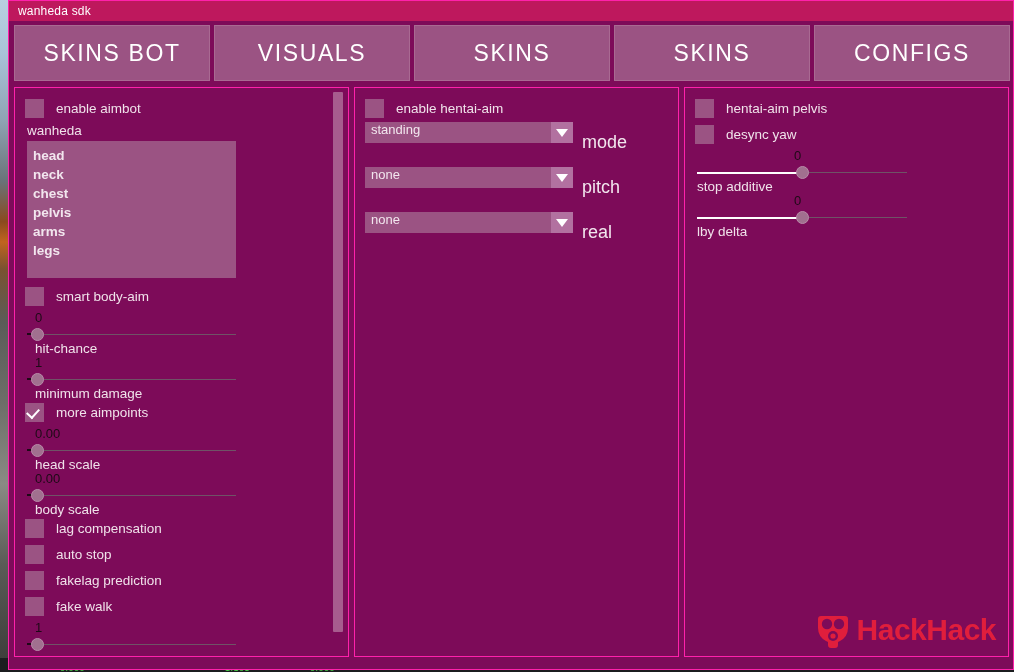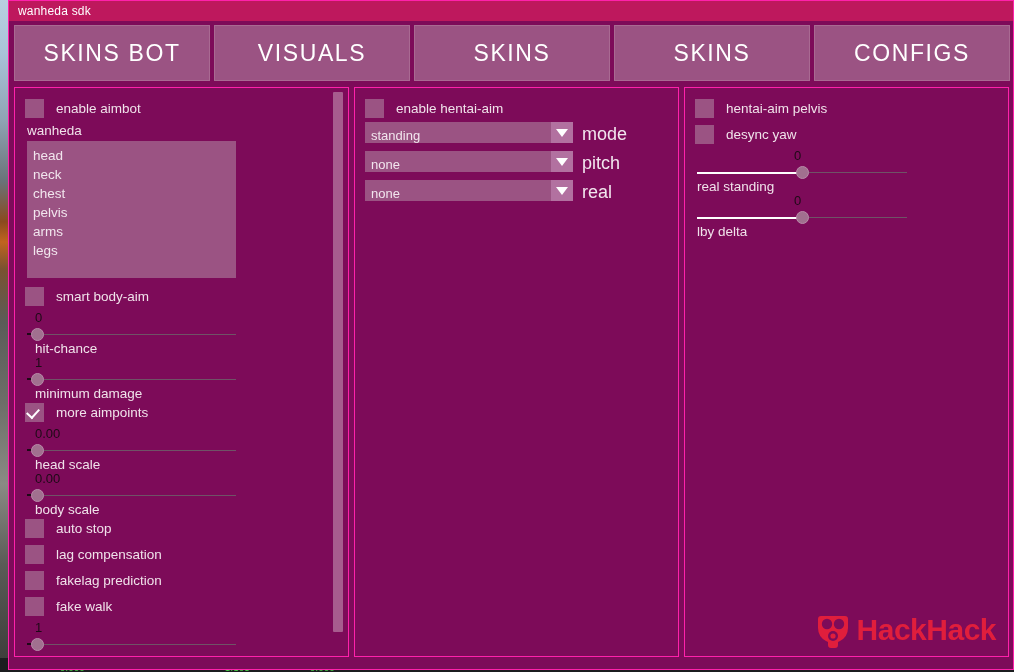--- a/index.html
+++ b/index.html
@@ -101,20 +101,21 @@
   .section-label{color:#f0e2ea;font-size:13.5px;margin:2px 0 3px 2px;}
   
   .listbox{
     background:#9b5383;
     width:209px;height:137px;
     margin:0 0 6px 2px;
     padding:5px 0 0 0;
     box-sizing:border-box;
     overflow:auto;
     cursor:pointer;
+    font-weight:bold;
   }
   .listbox .item{
     color:#f2e6ee;font-size:13.5px;
     padding:0 0 0 6px;line-height:19px;
     white-space:nowrap;
   }
   
   .slider{
     position:relative;height:45px;margin:0 0 0 2px;width:209px;
     cursor:pointer;
@@ -157,22 +158,22 @@
     position:absolute;left:1px;top:0px;width:10px;
     background:#a75c8e;
     border-radius:1px;
     cursor:pointer;
   }
   
   .combo{
     position:relative;
     width:208px;height:21px;
     background:#9b5383;
-    margin-bottom:4px;
-    display:flex;align-items:flex-end;
+    margin-bottom:20px;
+    display:flex;align-items:flex-start;
     cursor:pointer;
   }
   .combo .cval{color:#f2e6ee;font-size:13px;padding-left:6px;}
   .combo .carrow{
     position:absolute;right:0;top:0;width:22px;height:21px;
     background:#b271a0;
     display:flex;align-items:center;justify-content:center;
   }
   .combo .carrow i{
     width:0;height:0;border-left:6px solid transparent;
@@ -285,25 +286,25 @@
         <div class="slider">
           <div class="val">0.00</div>
           <div class="track"></div>
           <div class="tick"></div>
           <div class="knob" style="left:4px"></div>
           <div class="cap">body scale</div>
         </div>
 
         <div class="row">
           <span class="cb"></span>
+          <span class="lbl">lag compensation</span>
+        </div>
+        <div class="row">
+          <span class="cb"></span>
           <span class="lbl">auto stop</span>
-        </div>
-        <div class="row">
-          <span class="cb"></span>
-          <span class="lbl">lag compensation</span>
         </div>
         <div class="row">
           <span class="cb"></span>
           <span class="lbl">fakelag prediction</span>
         </div>
         <div class="row">
           <span class="cb"></span>
           <span class="lbl">fake walk</span>
         </div>
 
@@ -373,21 +374,21 @@
         <div class="row">
           <span class="cb"></span>
           <span class="lbl">desync yaw</span>
         </div>
 
         <div class="slider wide">
           <div class="val" style="left:97px">0</div>
           <div class="track"></div>
           <div class="fill" style="left:0;width:105px"></div>
           <div class="knob" style="left:99px"></div>
-          <div class="cap" style="left:0px">real standing</div>
+          <div class="cap" style="left:0px">stop additive</div>
         </div>
 
         <div class="slider wide">
           <div class="val" style="left:97px">0</div>
           <div class="track"></div>
           <div class="fill" style="left:0;width:105px"></div>
           <div class="knob" style="left:99px"></div>
           <div class="cap" style="left:0px">lby delta</div>
         </div>
 

